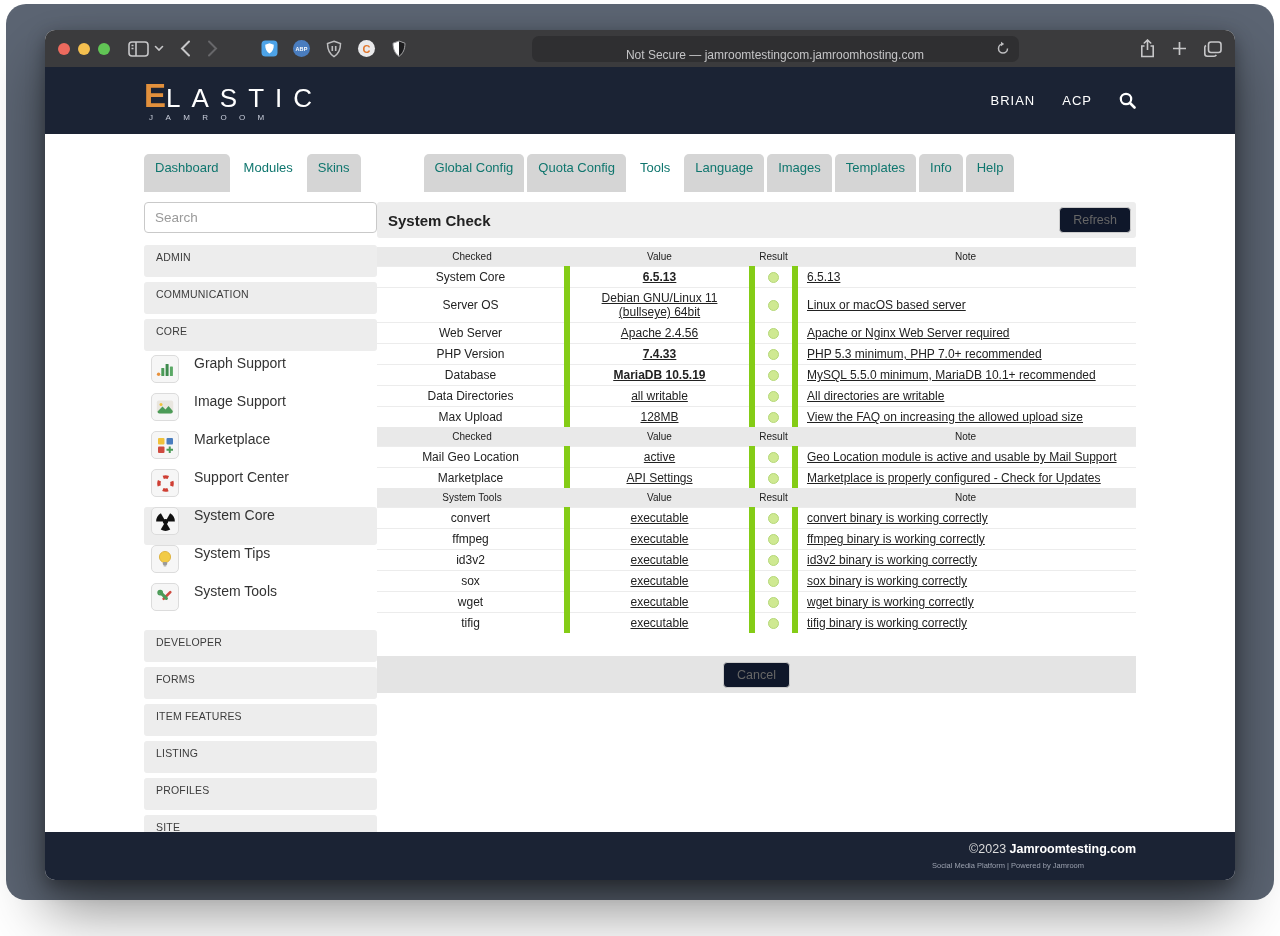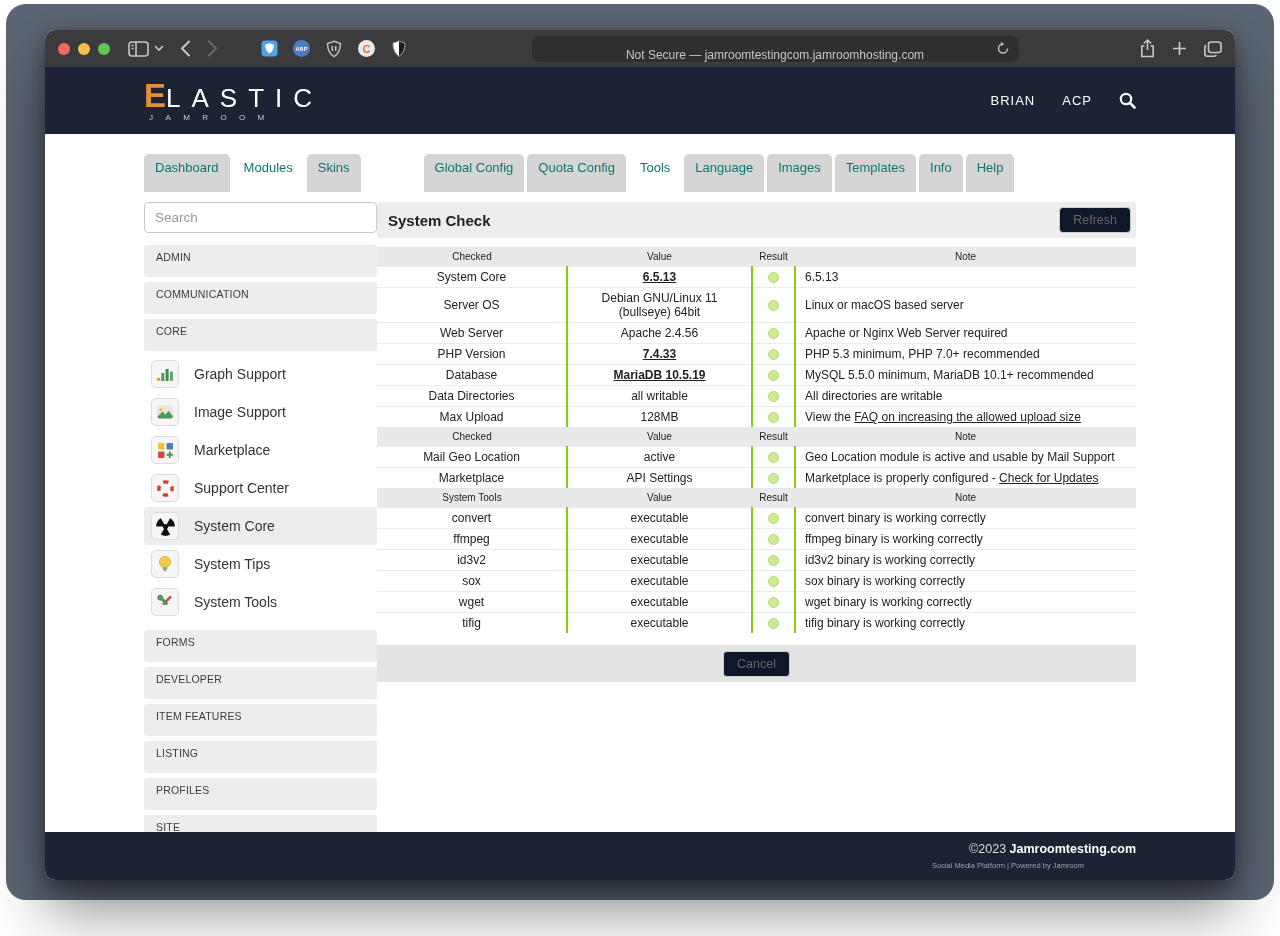--- a/index.html
+++ b/index.html
@@ -56,41 +56,41 @@
   .main { flex:1 1 auto; }
 
   
   .search-input { width:100%; height:31px; border:1px solid #c9c9c9; border-radius:4px; padding:0 10px; font-size:13.5px;
                   color:#333; font-family:"Liberation Sans", sans-serif; outline:none; }
   .search-input::placeholder { color:#9a9a9a; }
   .cat { height:32px; line-height:24px; background:#ededed; border-radius:3px; padding:0 12px; font-size:10.5px;
          color:#3c3c3c; margin-top:5px; cursor:pointer; letter-spacing:.2px; }
   .cats-top { margin-top:12px; }
   .mod-list { padding:4px 0; }
-  .mod { display:flex; align-items:center; gap:15px; height:38px; padding:0 7px; border-radius:3px; font-size:14px;
+  .mod { display:flex; gap:15px; height:38px; padding:0 7px; border-radius:3px; font-size:14px;
          color:#333; cursor:pointer; }
   .mod.active { background:#ededed; }
   .mod-icon { width:28px; height:28px; flex:0 0 auto; border-radius:5px; background:#f6f6f6; border:1px solid #dcdcdc;
               display:flex; align-items:center; justify-content:center; }
 
   
   .panel-header { height:36px; background:#ededed; border-radius:3px; display:flex; align-items:center;
                   justify-content:space-between; padding:0 5px 0 11px; }
   .panel-title { font-size:15px; font-weight:600; color:#222; }
   .btn { background:#0f172a; border:1px solid #ccc; border-radius:4px; padding:5px 13px; font-size:12.5px; color:#666;
          font-family:"Liberation Sans", sans-serif; cursor:pointer; }
   table.check { width:100%; border-collapse:collapse; margin-top:9px; font-size:12px; color:#222; }
   .check th { background:#e9e9e9; font-weight:400; text-align:center; padding:4px 6px; font-size:10px; }
   .check td { border-top:1px solid #ececec; padding:3px 6px; text-align:center; height:15px; }
-  .check td.c-value, .check td.c-result, .check td.c-note { border-left:2px solid #84cc16; }
+  .check td.c-value, .check td.c-result, .check td.c-note { border-left:6px solid #84cc16;text-decoration:underline; }
   .check td.c-note { text-align:left; padding-left:9px; }
   .dot { width:11px; height:11px; border-radius:50%; background:#cfe992; border:1px solid #b5d878; display:inline-block; vertical-align:middle; }
   .value-link { font-weight:700; text-decoration:underline; cursor:pointer; color:#222; }
   .note-link { text-decoration:underline; cursor:pointer; color:#222; }
-  .cancel-strip { margin-top:12px; background:#e4e4e4; border-radius:0; height:37px; display:flex; align-items:center; justify-content:center; }
+  .cancel-strip { margin-top:23px; background:#e4e4e4; border-radius:0; height:37px; display:flex; align-items:center; justify-content:center; }
 
   
   .site-footer { height:48px; flex:0 0 auto; background:#1b2334; }
   .footer-inner { width:992px; margin:0 auto; text-align:right; padding-top:10px; }
   .copyright { font-size:12.5px; color:#dcdcdc; }
   .copyright b { color:#fff; cursor:pointer; }
   .tagline { font-size:7.5px; color:#9aa0ae; margin-top:5px; padding-right:52px; }
 </style>
 </head>
 <body>
@@ -314,22 +314,22 @@
                     <svg width="18" height="18" viewBox="0 0 18 18">
                       <rect x="8" y="0.5" width="2.6" height="12" rx="1.3" fill="#cf4a3f" transform="rotate(45 9 9)"></rect>
                       <rect x="7.4" y="0.5" width="3.2" height="12" rx="1.6" fill="#4b9b57" transform="rotate(-45 9 9)"></rect>
                       <circle cx="4.2" cy="4.6" r="2.1" fill="none" stroke="#4b9b57" stroke-width="1.6"></circle>
                     </svg>
                   </span>
                   <span>System Tools</span>
                 </div>
               </div>
             <div id="cats-bottom">
+                <div class="cat">DEVELOPER</div>
                 <div class="cat">FORMS</div>
-                <div class="cat">DEVELOPER</div>
                 <div class="cat">ITEM FEATURES</div>
                 <div class="cat">LISTING</div>
                 <div class="cat">PROFILES</div>
                 <div class="cat">SITE</div>
                 <div class="cat">TOOLS</div>
                 <div class="cat">USERS</div>
               </div>
           </div>
 
           <div class="main">

